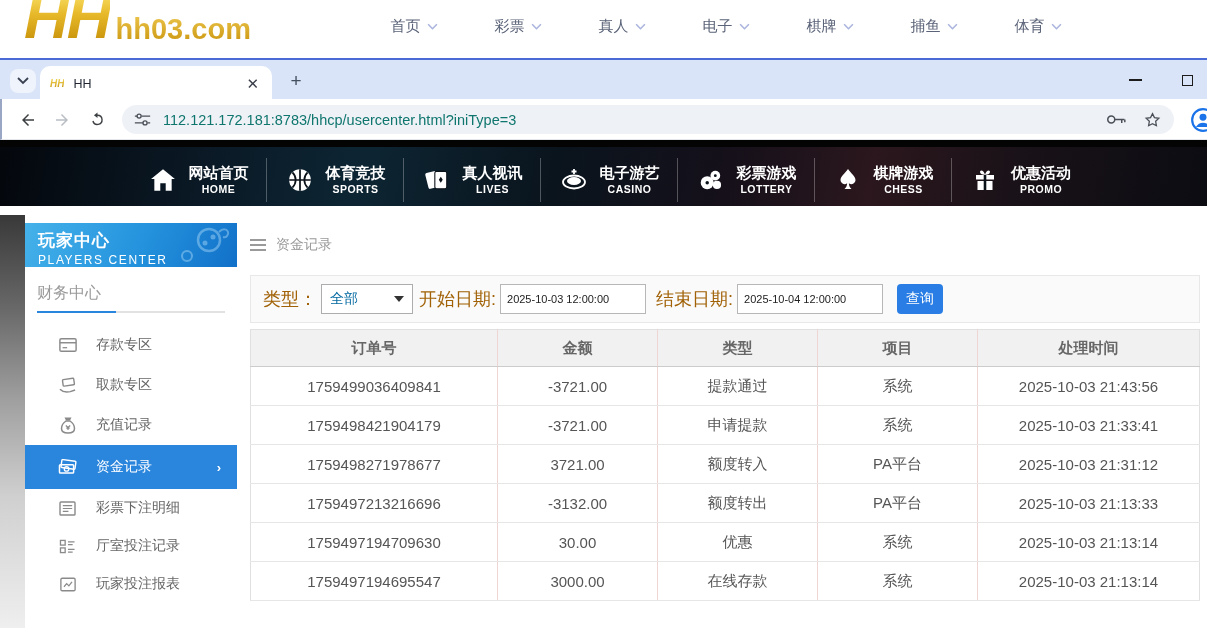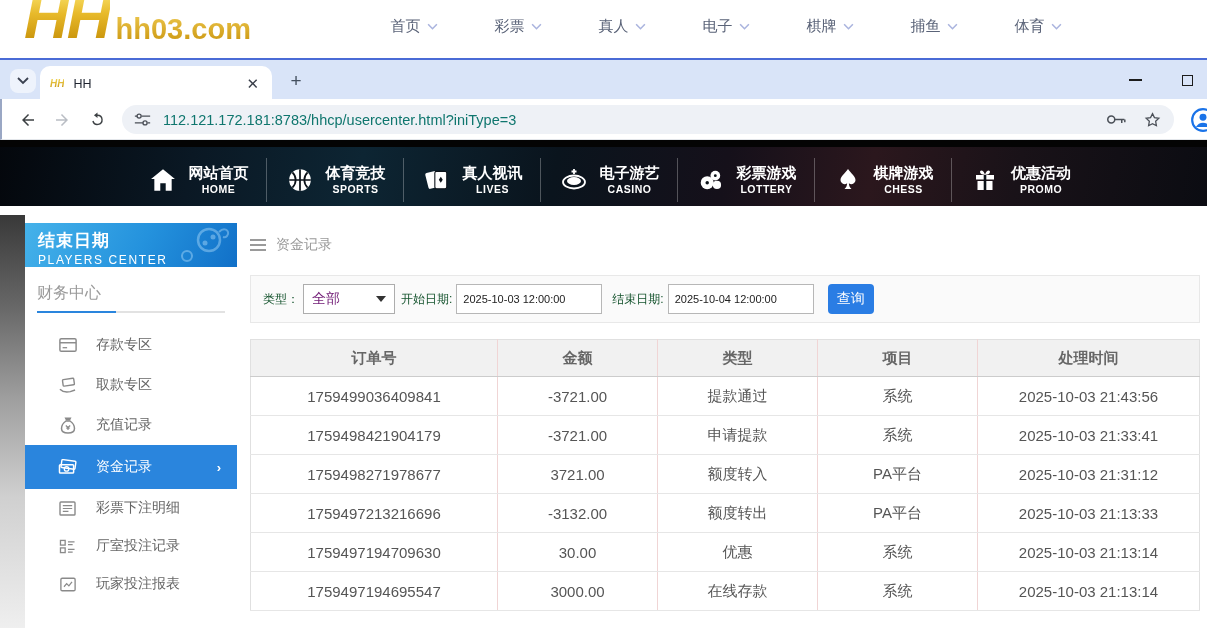--- a/index.html
+++ b/index.html
@@ -91,29 +91,29 @@
 
   
   .main { flex:1; padding:0 7px 0 13px; overflow:hidden; }
   .breadcrumb { margin:21px 0 0 0; display:flex; align-items:center; gap:10px; }
   .crumb-burger { width:16px; display:flex; flex-direction:column; gap:3px; cursor:pointer; }
   .crumb-burger i { display:block; height:2px; background:#9a9a9a; }
   .crumb-text { font-size:14px; color:#999; }
 
   .filter-box { margin-top:21px; height:48px; background:#fafafa; border:1px solid #e8e8e8;
     display:flex; align-items:center; padding:0 12px; }
-  .f-label { font-size:12px; color:#14532d; }
+  .f-label { font-size:18px; color:#a16207; }
   .f-select { width:92px; height:30px; background:#fff; border:1px solid #adadad; margin:0 6px 0 4px;
-    display:flex; align-items:center; justify-content:space-between; padding:0 8px; font-size:14px; color:#701a75; cursor:pointer; }
+    display:flex; align-items:center; justify-content:space-between; padding:0 8px; font-size:14px; color:#0369a1; cursor:pointer; }
   .f-input { width:146px; height:30px; border:1px solid #b7b7b7; background:#fff; font-size:11px;
     color:#222; padding:0 6px; margin:0 10px 0 4px; font-family:"Liberation Sans","DejaVu Sans",sans-serif; }
   .query-btn { width:46px; height:30px; background:#2a7de4; color:#fff; border:none; border-radius:4px;
     font-size:14px; cursor:pointer; margin-left:4px; }
 
-  .fund-table { margin-top:16px; width:100%; border-collapse:collapse; table-layout:fixed; background:#fff;
+  .fund-table { margin-top:6px; width:100%; border-collapse:collapse; table-layout:fixed; background:#fff;
     border:1px solid #e0e0e0;padding-left:8px; }
   .fund-table th { height:37px; background:#f1f1f1; font-size:15px; font-weight:700; color:#666;
     border-bottom:1px solid #cccccc; border-right:1px solid #f0d5d5; }
   .fund-table th:last-child { border-right:none; }
   .fund-table td { height:39px; text-align:center; font-size:15px; color:#555;
     border-bottom:1px solid #e6e6e6; border-right:1px solid #f0d5d5; background:#fff; }
   .fund-table td:last-child { border-right:none; }
 </style>
 </head>
 <body>
@@ -324,21 +324,21 @@
         </span>
       </div>
     </div>
   </div>
 
   <div class="page">
     <div class="left-strip"></div>
 
     <div class="sidebar">
       <div class="sb-head">
-        <div class="sb-title">结束日期</div>
+        <div class="sb-title">玩家中心</div>
         <div class="sb-sub">PLAYERS CENTER</div>
         <svg class="sb-gamepad" width="62" height="38" viewBox="0 0 62 38">
           <circle cx="40" cy="14" r="11" fill="none" stroke="#bfe6ff" stroke-width="2.5"></circle>
           <circle cx="44" cy="11" r="2.5" fill="#bfe6ff"></circle>
             <circle cx="36" cy="17" r="2.5" fill="#bfe6ff"></circle>
           <path d="M50 6c4-4 8-3 9 0s-2 6-5 5" fill="none" stroke="#bfe6ff" stroke-width="2"></path>
           <circle cx="18" cy="30" r="5" fill="none" stroke="#bfe6ff" stroke-width="2"></circle>
         </svg>
       </div>
       <div class="sb-section">

